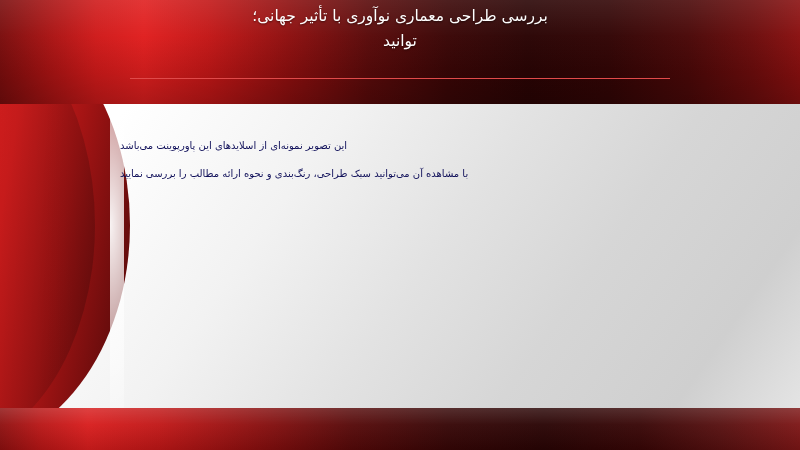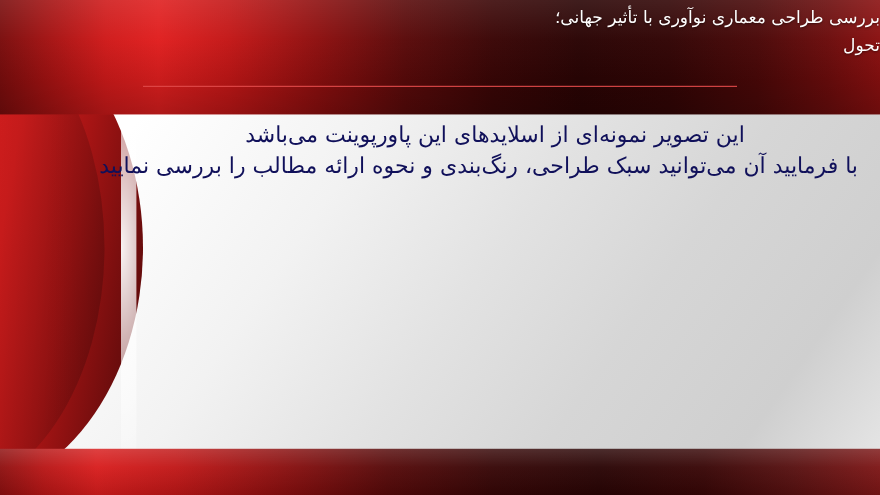--- a/index.html
+++ b/index.html
@@ -127,20 +127,21 @@
     height: 450px;
     background: radial-gradient(ellipse 60px 240px at 0% 50%, rgba(255,255,255,0.95) 0%, rgba(255,255,255,0.55) 55%, rgba(255,255,255,0.0) 100%);
   }
 
   
   .title-block {
     position: absolute;
     left: 0;
     top: 4px;
     width: 800px;
+    text-align: center;
     direction: rtl;
     color: #ffffff;
     font-size: 15.5px;
     line-height: 25px;
     font-weight: 400;
     text-shadow: 0 1px 2px rgba(0,0,0,0.45);
   }
   .title-line {
     white-space: nowrap;
   }
@@ -150,51 +151,51 @@
     top: 78px;
     width: 540px;
     height: 1px;
     background: #e04a4a;
   }
 
   
   .body-block {
     position: absolute;
     left: 120px;
-    top: 108px;
+    top: 132px;
     width: 660px;
     direction: rtl;
-    text-align: center;
+    text-align: left;
     color: #10105a;
-    font-size: 20px;
+    font-size: 10px;
     line-height: 28px;
   }
   .body-line {
     white-space: nowrap;
   }
 </style>
 </head>
 <body>
 
 <div class="slide">
 
   <div class="left-arc"></div>
   <div class="left-arc-inner"></div>
   <div class="left-arc-edge"></div>
 
   <div class="top-band"></div>
   <div class="top-band-sheen"></div>
 
   <div class="title-block">
     <div class="title-line">بررسی طراحی معماری نوآوری با تأثیر جهانی؛</div>
-    <div class="title-line">تحول</div>
+    <div class="title-line">توانید</div>
   </div>
   <div class="title-rule"></div>
 
   <div class="body-block">
     <div class="body-line">این تصویر نمونه‌ای از اسلایدهای این پاورپوینت می‌باشد</div>
-    <div class="body-line">با فرمایید آن می‌توانید سبک طراحی، رنگ‌بندی و نحوه ارائه مطالب را بررسی نمایید</div>
+    <div class="body-line">با مشاهده آن می‌توانید سبک طراحی، رنگ‌بندی و نحوه ارائه مطالب را بررسی نمایید</div>
   </div>
 
   <div class="bottom-band"></div>
   <div class="bottom-band-sheen"></div>
 
 </div>
 
 </body></html>

